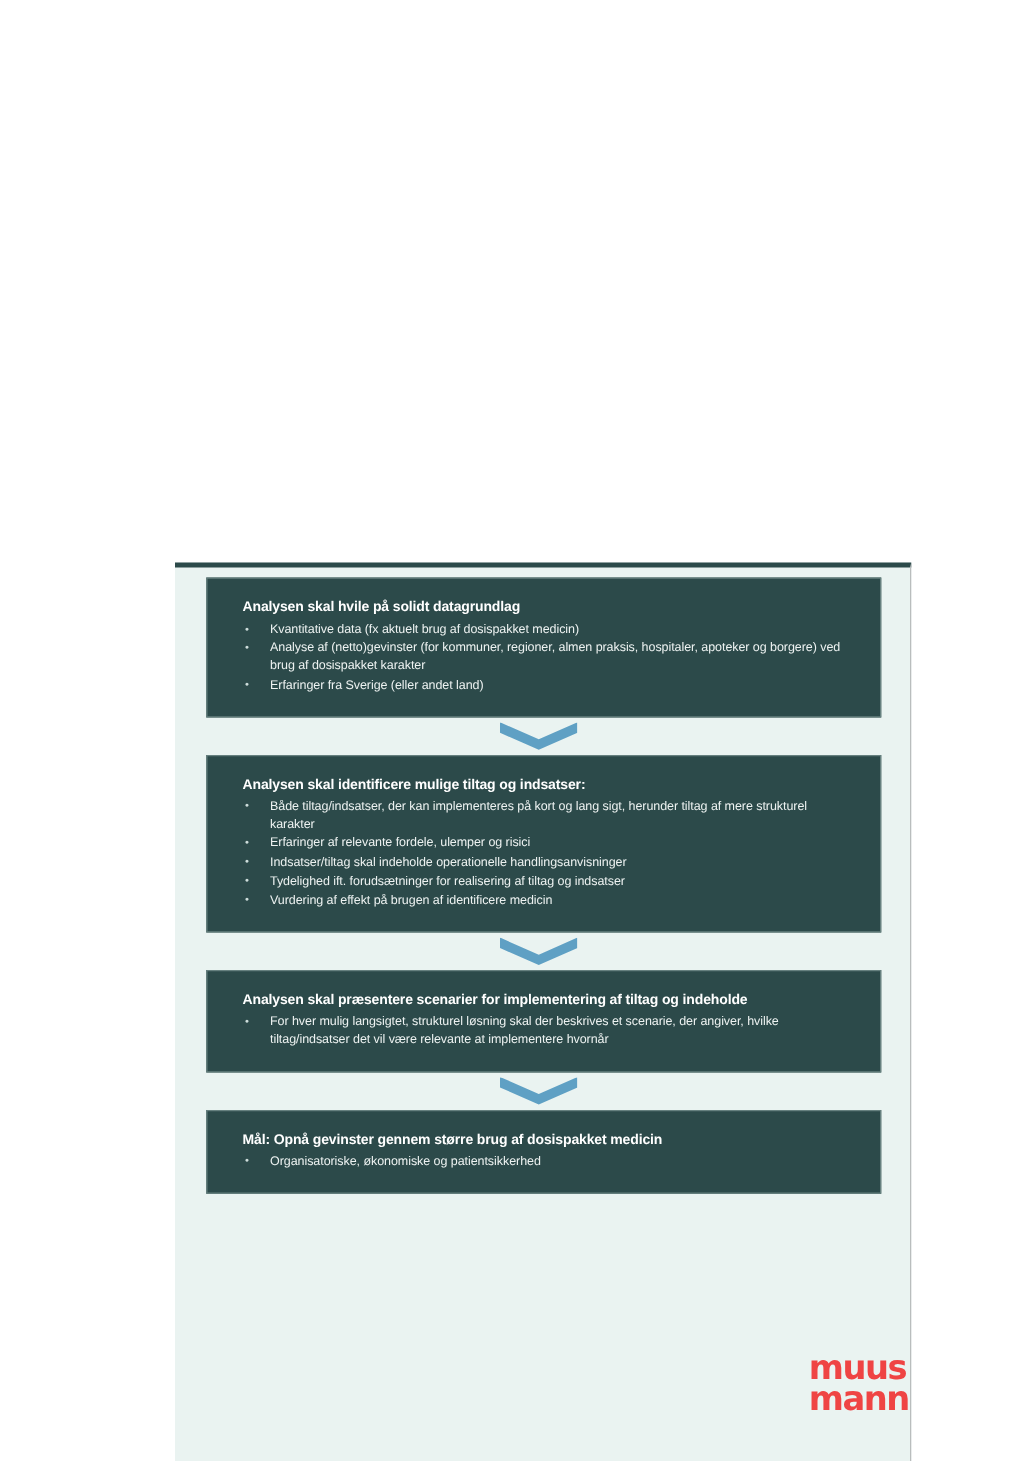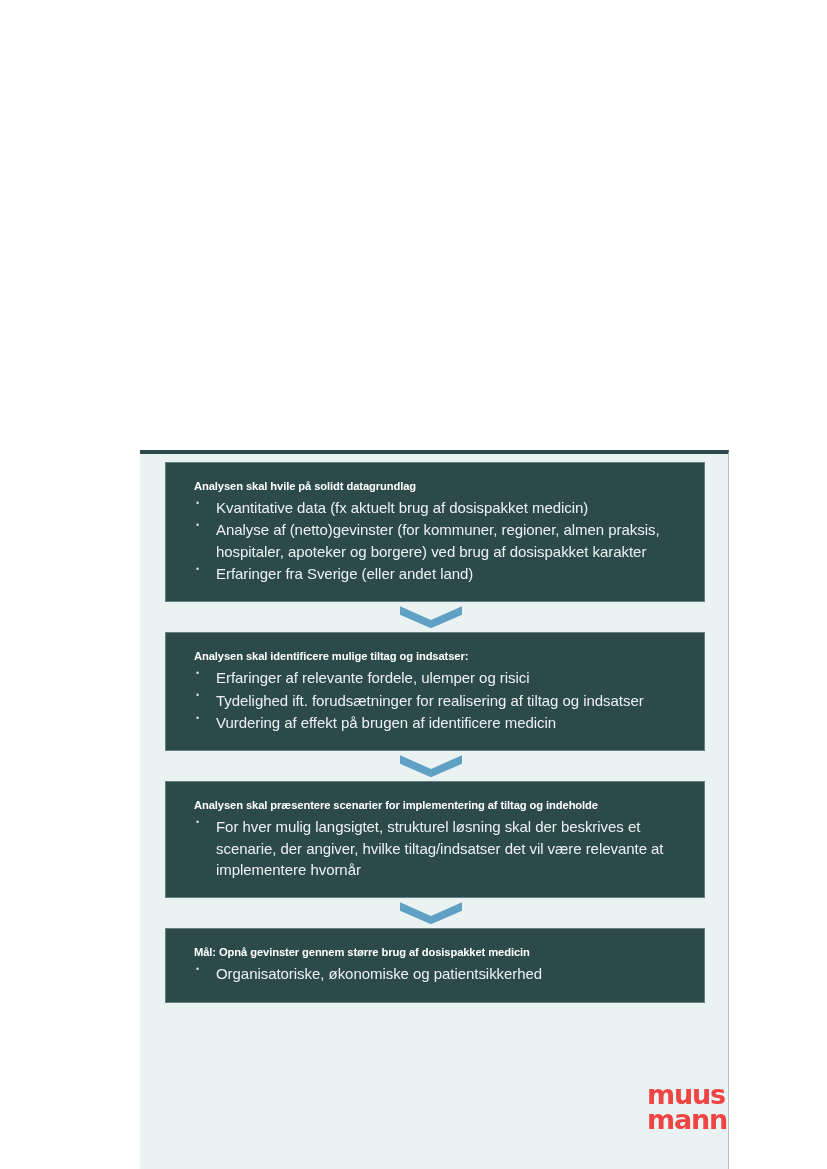--- a/index.html
+++ b/index.html
@@ -57,21 +57,21 @@
 
   .bullet-list {
     list-style: none;
     margin: 0;
     padding: 0;
   }
 
   .bullet-item {
     position: relative;
     padding-left: 22px;
-    font-size: 15px;
+    font-size: 10px;
     line-height: 1.42;
     color: #edf2f1;
     letter-spacing: -0.05px;
     margin: 0 0 1px 0;
   }
 
   .bullet-item::before {
     content: "\2022";
     position: absolute;
     left: 2px;
@@ -125,21 +125,23 @@
       </ul>
     </div>
 
     <div class="chevron-wrap">
       <div class="chevron"></div>
     </div>
 
     <div class="step-box">
       <p class="step-title">Analysen skal identificere mulige tiltag og indsatser:</p>
       <ul class="bullet-list">
+        <li class="bullet-item">Både tiltag/indsatser, der kan implementeres på kort og lang sigt, herunder tiltag af mere strukturel karakter</li>
         <li class="bullet-item">Erfaringer af relevante fordele, ulemper og risici</li>
+        <li class="bullet-item">Indsatser/tiltag skal indeholde operationelle handlingsanvisninger</li>
         <li class="bullet-item">Tydelighed ift. forudsætninger for realisering af tiltag og indsatser</li>
         <li class="bullet-item">Vurdering af effekt på brugen af identificere medicin</li>
       </ul>
     </div>
 
     <div class="chevron-wrap">
       <div class="chevron"></div>
     </div>
 
     <div class="step-box">

